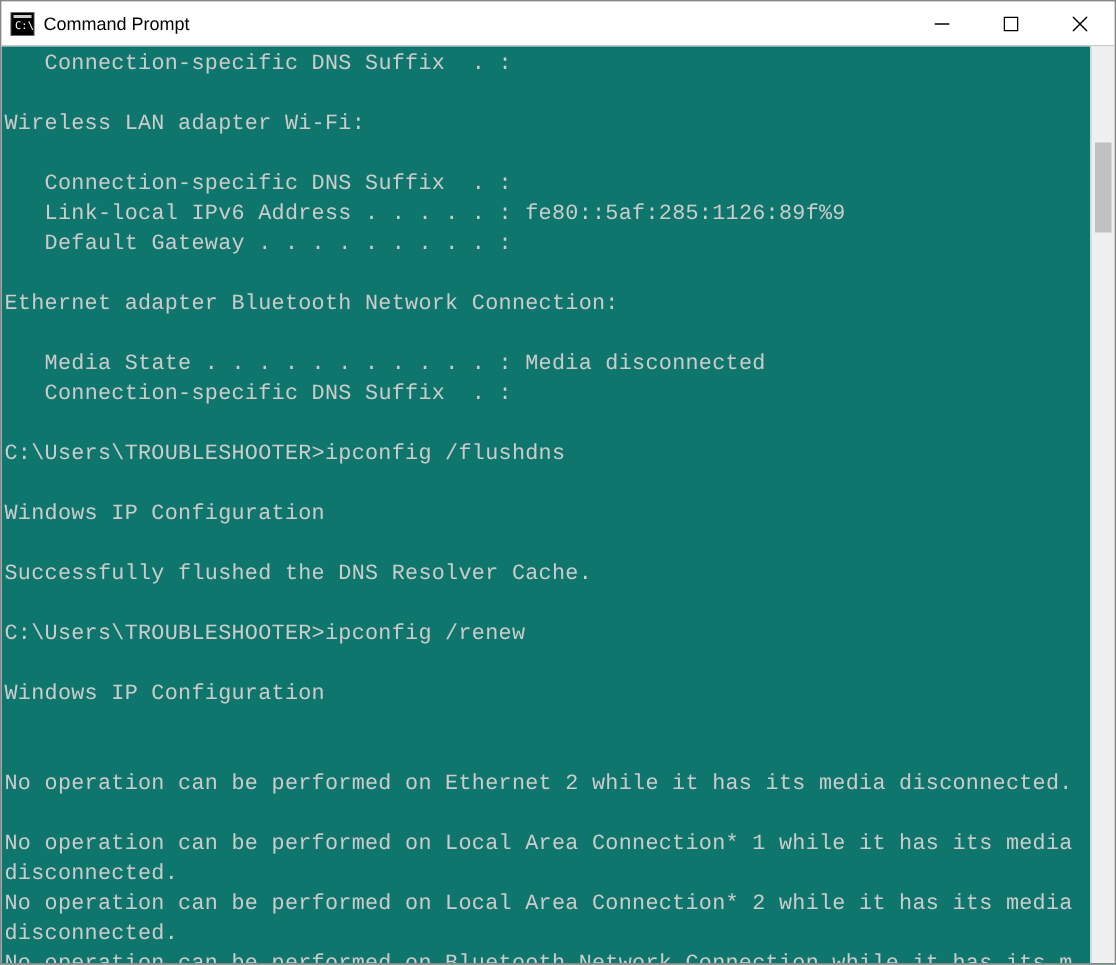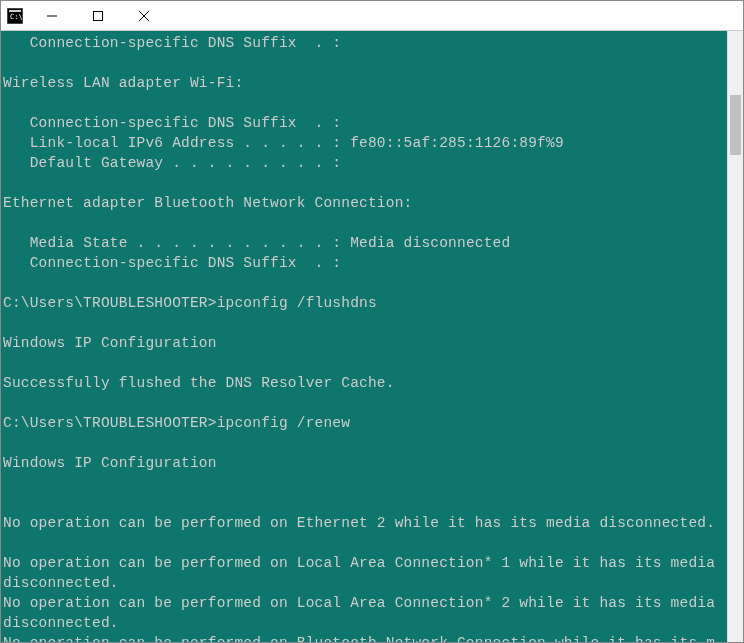--- a/index.html
+++ b/index.html
@@ -92,20 +92,21 @@
 <body>
 
 <div class="titlebar">
   <span class="titlebar-icon">
     <svg viewBox="0 0 16 16">
       <rect x="0" y="0" width="16" height="16" fill="#000" stroke="#888" stroke-width="1"></rect>
       <rect x="2" y="2" width="12" height="2" fill="#ccc"></rect>
       <text x="3" y="11" fill="#fff" font-size="7" font-family="monospace">C:\</text>
     </svg>
   </span>
+  <span class="titlebar-text">Command Prompt</span>
   <div class="win-controls">
     <div class="win-btn">
       <svg viewBox="0 0 10 10">
           <line x1="0" y1="5" x2="10" y2="5" stroke="#000" stroke-width="1"></line>
         </svg>
     </div>
     <div class="win-btn">
       <svg viewBox="0 0 10 10">
           <rect x="0.5" y="0.5" width="9" height="9" fill="none" stroke="#000" stroke-width="1"></rect>
         </svg>

